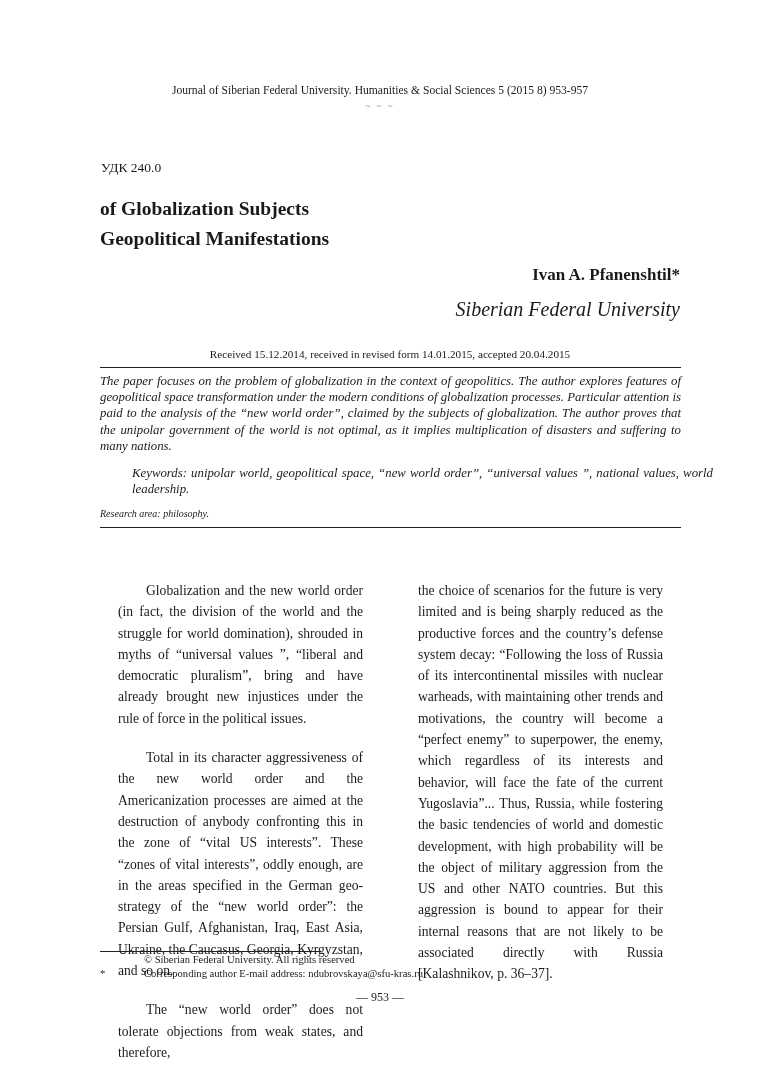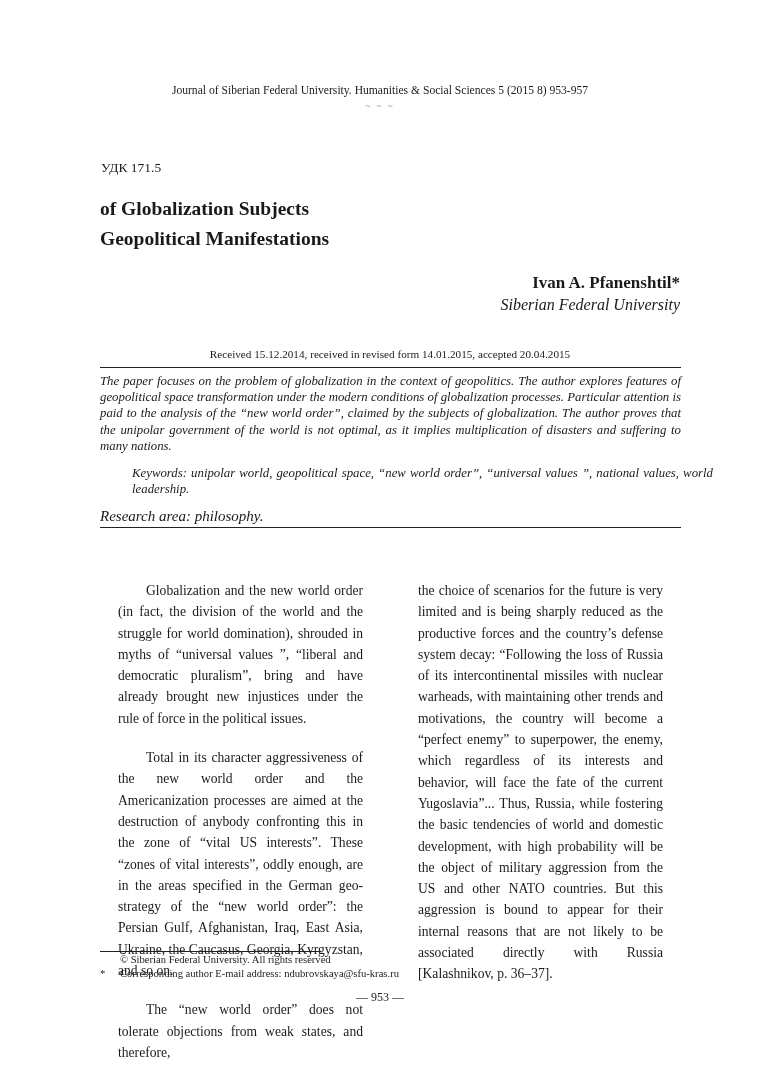--- a/index.html
+++ b/index.html
@@ -11,56 +11,56 @@
     .journal {
       left: 0; width: 760px; top: 84px; text-align: center; font-size: 11.6px; line-height: 14px;
     }
     .tilde {
       left: 0; width: 760px; top: 101px; text-align: center; font-size: 9px; color: #777; letter-spacing: 2px;
     }
     .udk { left: 101px; top: 160px; font-size: 13.5px; }
     .title {
       left: 100px; top: 194px; font-size: 19.5px; font-weight: bold; line-height: 30px;
     }
-    .author-block { right: 80px; top: 272px; text-align: right; }
+    .author-block { right: 80px; top: 264px; text-align: right; }
     .author { font-size: 17px; font-weight: bold; line-height: 22px; }
-    .affil { font-size: 16px; font-style: italic; line-height: 21px; }
+    .affil { font-size: 20px; font-style: italic; line-height: 21px; margin-top: 13px; }
     .received {
       left: 100px; width: 580px; top: 348px; text-align: center; font-size: 11.2px;
     }
     .rule { left: 100px; width: 581px; height: 0; border-top: 1.3px solid #222; }
     .abstract {
       left: 100px; width: 581px; top: 373px; font-size: 12.8px; font-style: italic;
       line-height: 16.2px; text-align: justify;
     }
     .keywords {
       left: 100px; width: 581px; top: 465px; font-size: 12.8px; font-style: italic;
       line-height: 16.2px; text-align: justify; margin-left: 32px;
     }
-    .area { left: 100px; top: 508px; font-size: 15px; font-style: italic; }
+    .area { left: 100px; top: 508px; font-size: 10px; font-style: italic; }
     .col {
       top: 562px; width: 281px; font-size: 13.6px; line-height: 21.3px; text-align: justify;
     }
     .col p { margin: 18px; text-indent: 28px; }
     .col p.noindent { text-indent: 0; }
     .col-left { left: 100px; }
     .col-right { left: 400px; }
     .fn-rule { left: 100px; width: 221px; top: 951px; border-top: 1px solid #222; height: 0; }
     .footnotes { left: 100px; top: 953px; font-size: 10.6px; line-height: 13.5px; }
-    .fn-row { display: flex; }
+    .fn-row { display: flex; gap: 24px; }
     .fn-mark { width: 20px; }
     .page-num { left: 0; width: 760px; top: 990px; text-align: center; font-size: 12px; }
   </style>
 </head>
 <body>
 
 <div class="abs journal">Journal of  Siberian Federal University.  Humanities &amp; Social Sciences 5 (2015 8) 953-957</div>
 <div class="abs tilde">~ ~ ~</div>
 
-<div class="abs udk">УДК 171.5</div>
+<div class="abs udk">УДК 240.0</div>
 
 <div class="abs title">
   <div>of Globalization Subjects</div>
   <div>Geopolitical Manifestations</div>
 </div>
 
 <div class="abs author-block">
   <div class="author">Ivan A. Pfanenshtil*</div>
   <div class="affil">Siberian Federal University</div>
 </div>

